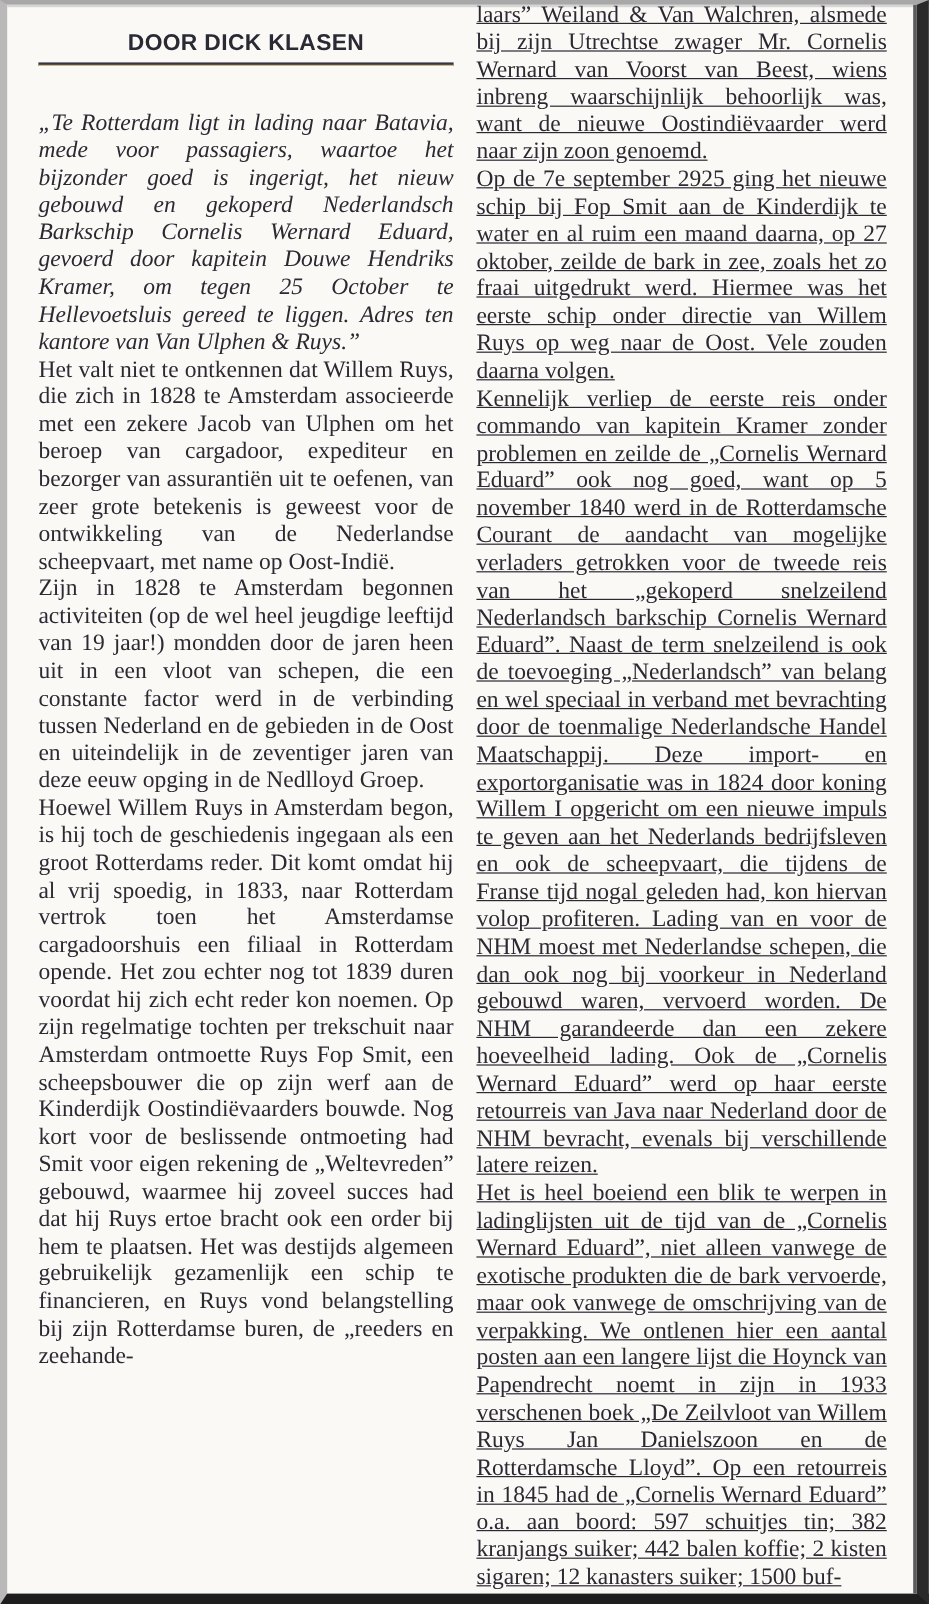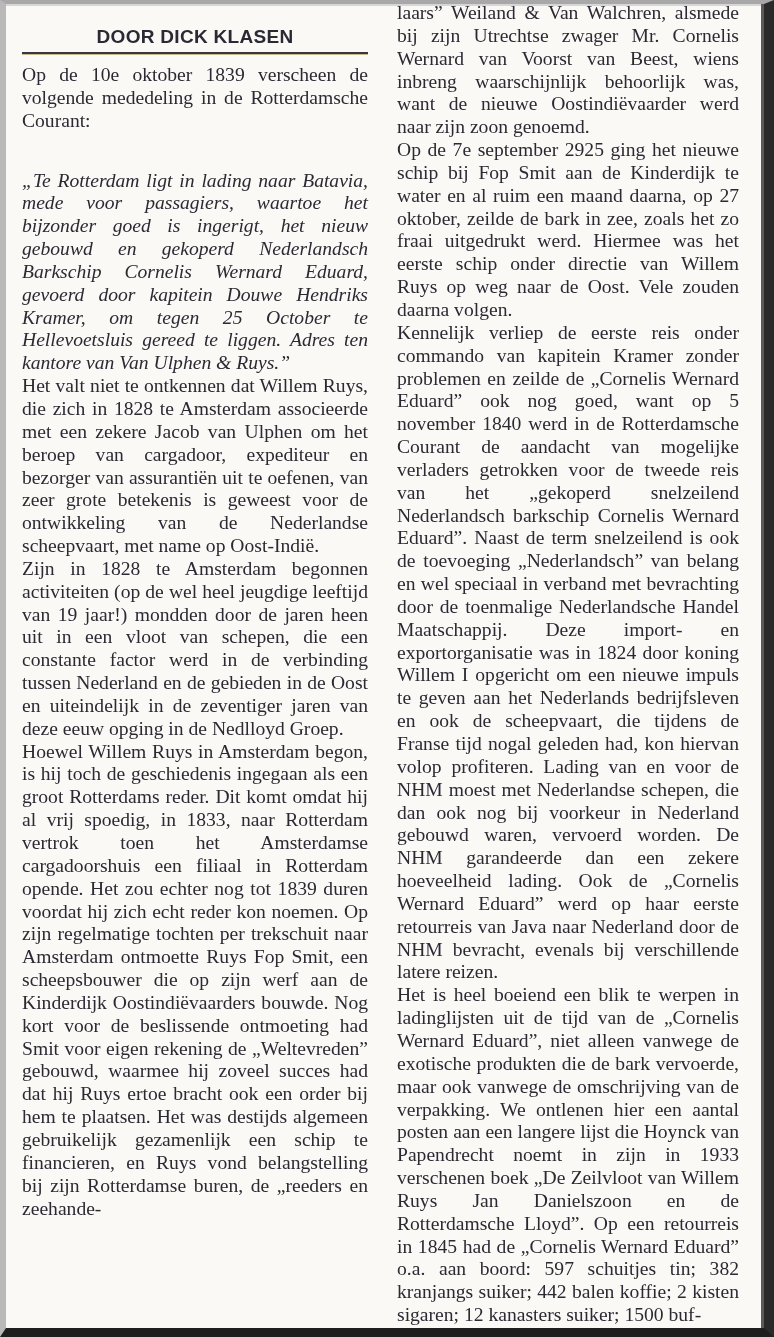--- a/index.html
+++ b/index.html
@@ -25,22 +25,22 @@
     content: ""; position: absolute; right: 0; top: 0; bottom: 0; width: 3px;
     background: #5a5a5a;
   }
   .col {
     position: absolute; top: 0;
     color: #2b2a33;
     font-size: 19.6px;
     line-height: 22.85px;
     text-align: justify;
   }
-  .col-left { left: 16px; width: 346px; }
-  .col-right { left: 391px; width: 342px; top: 1px; }
+  .col-left { left: 26px; width: 346px; }
+  .col-right { left: 391px; width: 342px; top: 1px; text-decoration: underline; }
   .heading {
     font-family: "Liberation Sans", "DejaVu Sans", sans-serif;
     font-weight: bold;
     font-size: 19px;
     letter-spacing: 0.3px;
     text-align: center;
     color: #2a2a35;
     margin: 18px 0 0 0;
     height: 30px;
     line-height: 30px;
@@ -56,21 +56,20 @@
   .right-first { margin-top: -3px; }
 </style>
 </head>
 <body>
 
 <div class="frame">
 
   <div class="col col-left">
     <div class="heading">DOOR DICK KLASEN</div>
     <div class="heading-rule"></div>
-    <p class="para p-intro">Op de 10e oktober 1839 verscheen de volgende mededeling in de Rotterdamsche Courant:</p>
     <p class="para quote">„Te Rotterdam ligt in lading naar Batavia, mede voor passagiers, waartoe het bijzonder goed is ingerigt, het nieuw gebouwd en gekoperd Nederlandsch Barkschip Cornelis Wernard Eduard, gevoerd door kapitein Douwe Hendriks Kramer, om tegen 25 October te Hellevoetsluis gereed te liggen. Adres ten kantore van Van Ulphen &amp; Ruys.”</p>
     <p class="para">Het valt niet te ontkennen dat Willem Ruys, die zich in 1828 te Amsterdam associeerde met een zekere Jacob van Ulphen om het beroep van cargadoor, expediteur en bezorger van assurantiën uit te oefenen, van zeer grote betekenis is geweest voor de ontwikkeling van de Nederlandse scheepvaart, met name op Oost-Indië.</p>
     <p class="para">Zijn in 1828 te Amsterdam begonnen activiteiten (op de wel heel jeugdige leeftijd van 19 jaar!) mondden door de jaren heen uit in een vloot van schepen, die een constante factor werd in de verbinding tussen Nederland en de gebieden in de Oost en uiteindelijk in de zeventiger jaren van deze eeuw opging in de Nedlloyd Groep.</p>
     <p class="para">Hoewel Willem Ruys in Amsterdam begon, is hij toch de geschiedenis ingegaan als een groot Rotterdams reder. Dit komt omdat hij al vrij spoedig, in 1833, naar Rotterdam vertrok toen het Amsterdamse cargadoorshuis een filiaal in Rotterdam opende. Het zou echter nog tot 1839 duren voordat hij zich echt reder kon noemen. Op zijn regelmatige tochten per trekschuit naar Amsterdam ontmoette Ruys Fop Smit, een scheepsbouwer die op zijn werf aan de Kinderdijk Oostindiëvaarders bouwde. Nog kort voor de beslissende ontmoeting had Smit voor eigen rekening de „Weltevreden” gebouwd, waarmee hij zoveel succes had dat hij Ruys ertoe bracht ook een order bij hem te plaatsen. Het was destijds algemeen gebruikelijk gezamenlijk een schip te financieren, en Ruys vond belangstelling bij zijn Rotterdamse buren, de „reeders en zeehande-</p>
   </div>
 
   <div class="col col-right">
     <p class="para right-first">laars” Weiland &amp; Van Walchren, alsmede bij zijn Utrechtse zwager Mr. Cornelis Wernard van Voorst van Beest, wiens inbreng waarschijnlijk behoorlijk was, want de nieuwe Oostindiëvaarder werd naar zijn zoon genoemd.</p>
     <p class="para">Op de 7e september 2925 ging het nieuwe schip bij Fop Smit aan de Kinderdijk te water en al ruim een maand daarna, op 27 oktober, zeilde de bark in zee, zoals het zo fraai uitgedrukt werd. Hiermee was het eerste schip onder directie van Willem Ruys op weg naar de Oost. Vele zouden daarna volgen.</p>
     <p class="para">Kennelijk verliep de eerste reis onder commando van kapitein Kramer zonder problemen en zeilde de „Cornelis Wernard Eduard” ook nog goed, want op 5 november 1840 werd in de Rotterdamsche Courant de aandacht van mogelijke verladers getrokken voor de tweede reis van het „gekoperd snelzeilend Nederlandsch barkschip Cornelis Wernard Eduard”. Naast de term snelzeilend is ook de toevoeging „Nederlandsch” van belang en wel speciaal in verband met bevrachting door de toenmalige Nederlandsche Handel Maatschappij. Deze import- en exportorganisatie was in 1824 door koning Willem I opgericht om een nieuwe impuls te geven aan het Nederlands bedrijfsleven en ook de scheepvaart, die tijdens de Franse tijd nogal geleden had, kon hiervan volop profiteren. Lading van en voor de NHM moest met Nederlandse schepen, die dan ook nog bij voorkeur in Nederland gebouwd waren, vervoerd worden. De NHM garandeerde dan een zekere hoeveelheid lading. Ook de „Cornelis Wernard Eduard” werd op haar eerste retourreis van Java naar Nederland door de NHM bevracht, evenals bij verschillende latere reizen.</p>

